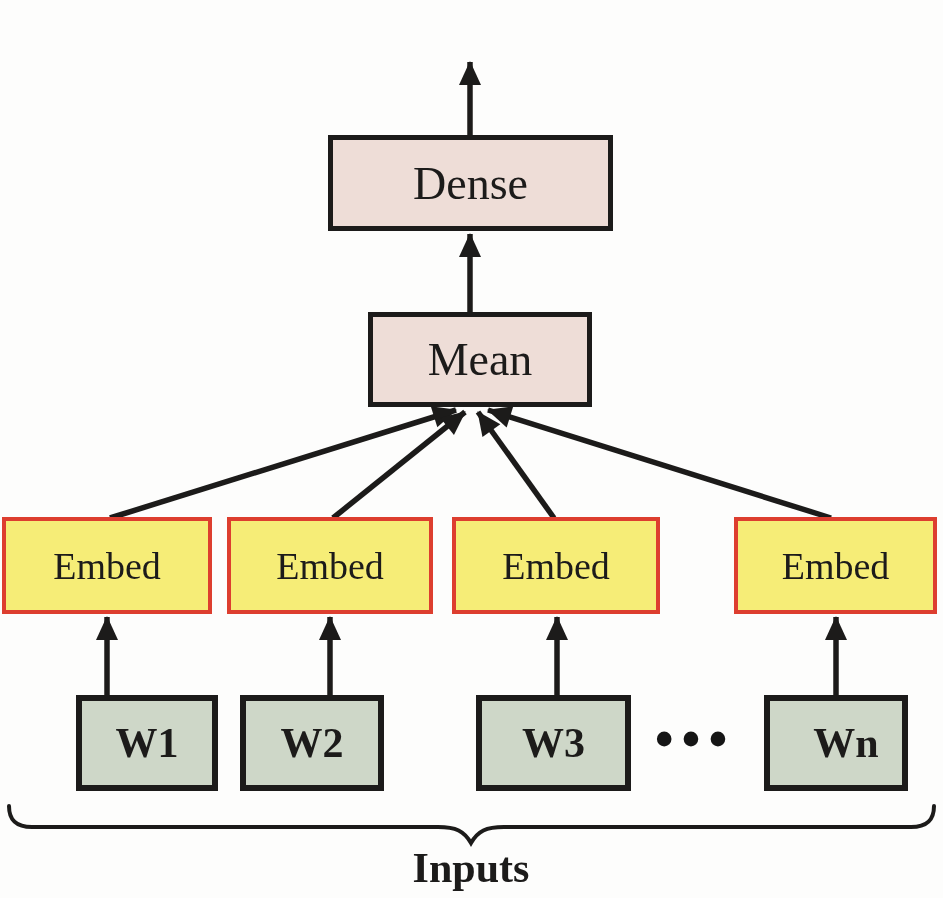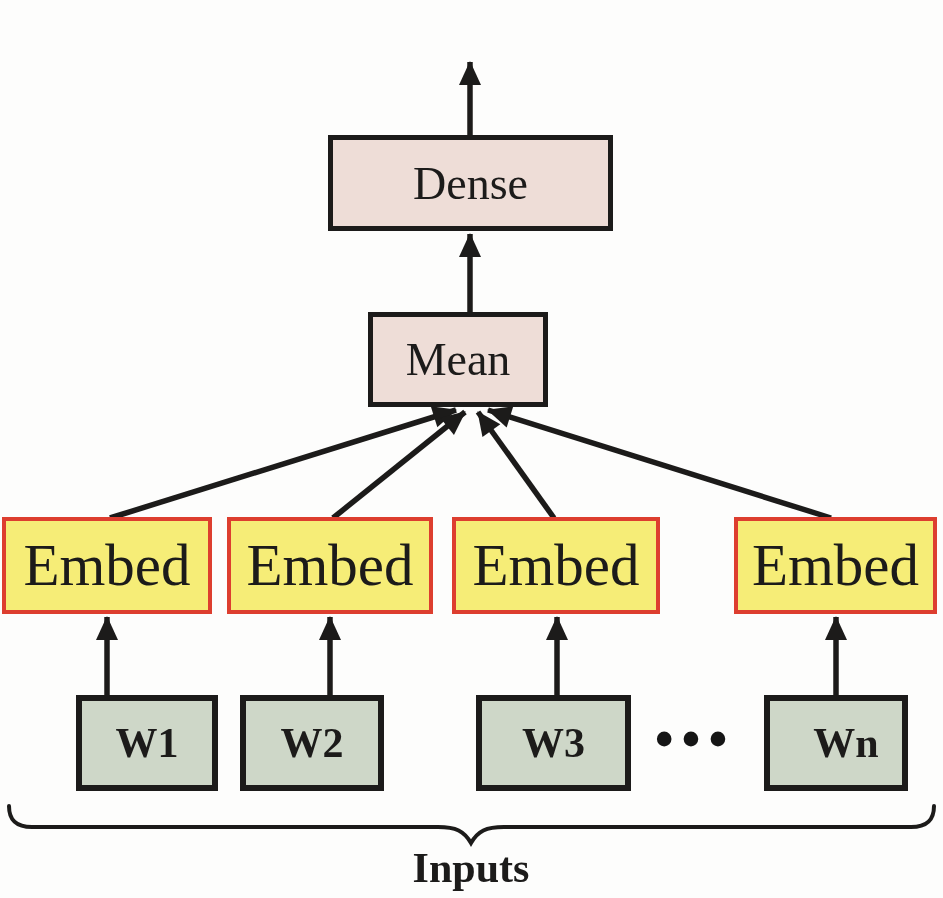--- a/index.html
+++ b/index.html
@@ -31,25 +31,25 @@
     align-items: center;
     justify-content: center;
     color: #1c1b1a;
   }
   .box-pink {
     background: var(--box-pink-fill, #eeddd7);
     border: 5px solid var(--line-color, #151515);
     font-size: 46px;
   }
   .box-dense { left: 328px; top: 135px; width: 285px; height: 96px; }
-  .box-mean  { left: 368px; top: 312px; width: 180px; height: 95px; }
+  .box-mean  { left: 368px; top: 312px; width: 224px; height: 95px; }
   .box-yellow {
     background: var(--box-yellow-fill, #f6ed77);
     border: 4px solid var(--box-yellow-border, #dd3e2f);
-    font-size: 59px;
+    font-size: 38px;
   }
   .box-embed-1 { left: 2px;   top: 517px; width: 210px; height: 97px; }
   .box-embed-2 { left: 227px; top: 517px; width: 206px; height: 97px; }
   .box-embed-3 { left: 452px; top: 517px; width: 208px; height: 97px; }
   .box-embed-4 { left: 734px; top: 517px; width: 203px; height: 97px; }
   .box-green {
     background: var(--box-green-fill, #ced7c8);
     border: 6px solid var(--line-color, #151515);
     font-size: 42px;
     font-weight: bold;

